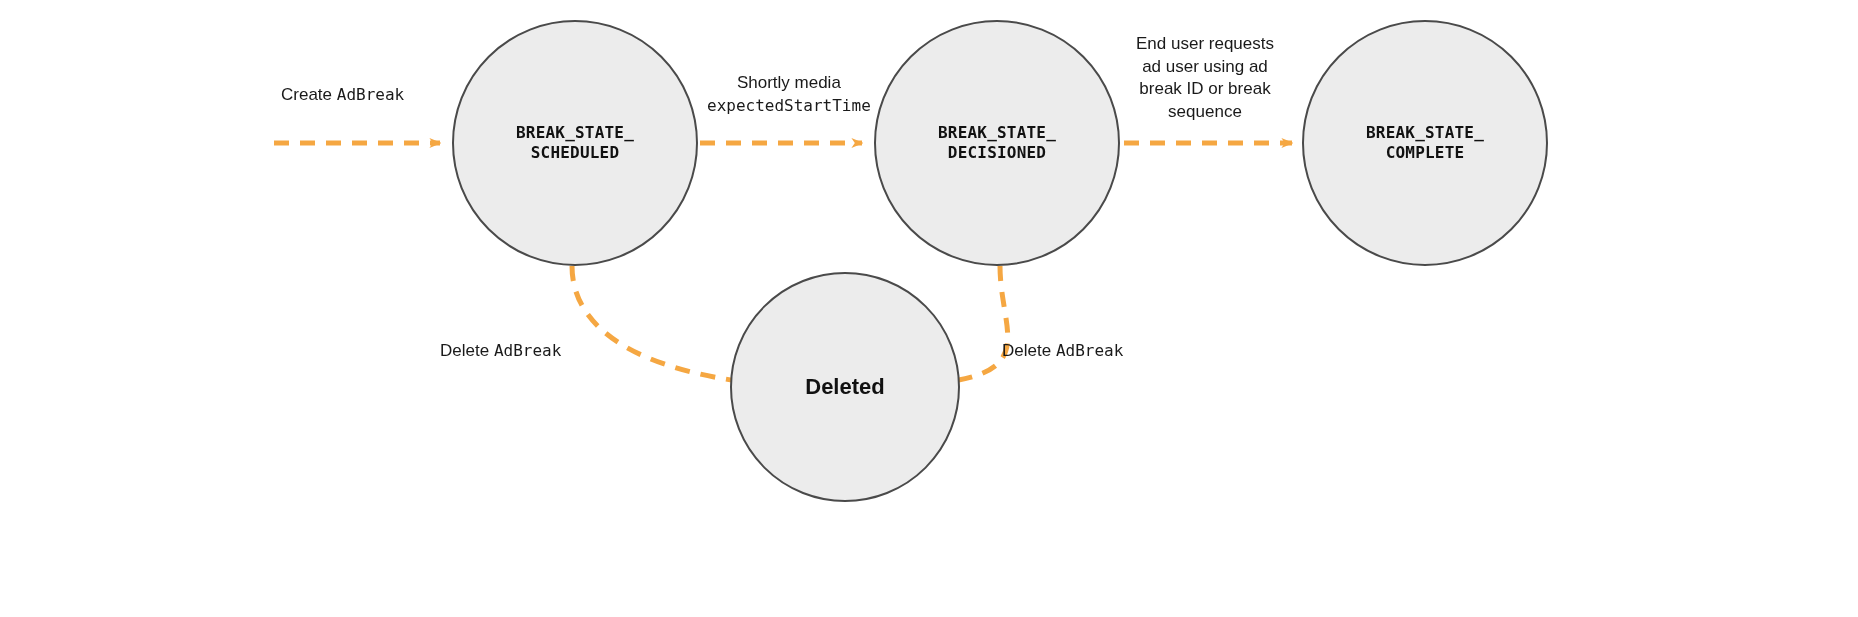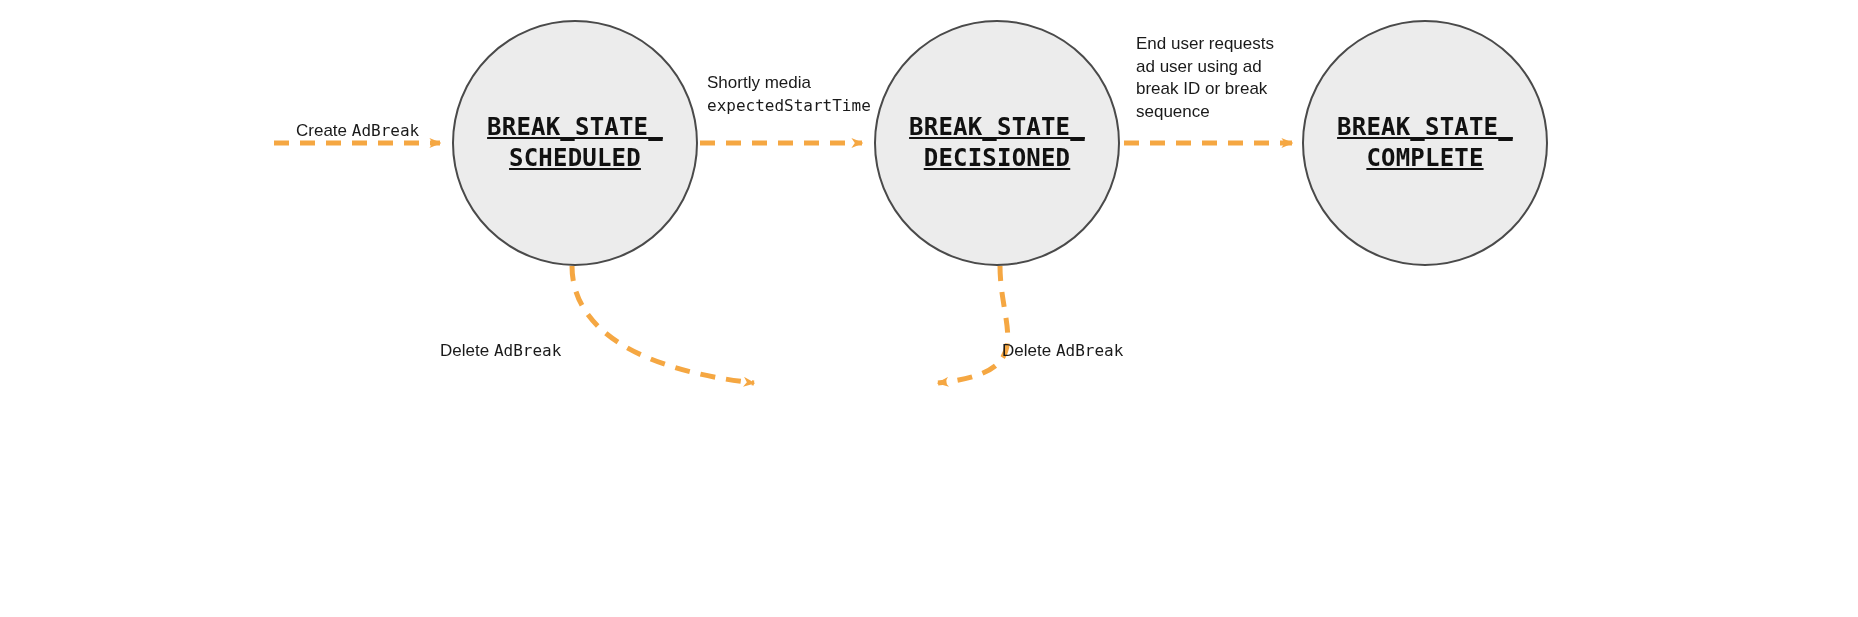--- a/index.html
+++ b/index.html
@@ -44,23 +44,22 @@
   }
   .state-label {
     color: #111111;
     line-height: 1.28;
     white-space: pre-line;
     pointer-events: none;
   }
   .state-label.mono {
     font-family: "DejaVu Sans Mono", monospace;
     font-weight: bold;
-    font-size: 24px;
+    font-size: 16px;
     letter-spacing: 0.2px;
-    text-decoration: underline;
   }
   .state-label.prop {
     font-family: "Liberation Sans", sans-serif;
     font-weight: bold;
     font-size: 22px;
   }
 
   
   #node-nonexistent  { left: 26px;   top: 20px;  width: 246px; height: 246px; }
   #node-scheduled    { left: 452px;  top: 20px;  width: 246px; height: 246px; }
@@ -71,28 +70,29 @@
   
   .edge-label {
     position: absolute;
     color: #1a1a1a;
     font-size: 17px;
     line-height: 1.33;
     white-space: nowrap;
   }
   .edge-label .prop {
     font-family: "Liberation Sans", sans-serif;
+    text-align: center;
   }
   .edge-label .mono {
     font-family: "DejaVu Sans Mono", monospace;
     font-size: 16px;
   }
   .edge-label .line { display: block; }
 
-  #label-create      { left: 296px;  top: 84px; margin-top: 36px; }
+  #label-create      { left: 281px;  top: 84px; }
   #label-shortly     { left: 707px;  top: 72px; }
   #label-enduser     { left: 1136px; top: 33px; }
   #label-delete-left { left: 440px;  top: 340px; }
   #label-delete-right{ left: 1002px; top: 340px; }
 </style>
 </head>
 <body>
 
 <div id="diagram-root">
 
@@ -124,20 +124,23 @@
   <div class="state-node" id="node-decisioned">
     <span class="state-label mono">BREAK_STATE_
 DECISIONED</span>
   </div>
 
   <div class="state-node" id="node-complete">
     <span class="state-label mono">BREAK_STATE_
 COMPLETE</span>
   </div>
 
+  <div class="state-node" id="node-deleted">
+    <span class="state-label prop">Deleted</span>
+  </div>
 
   <div class="edge-label" id="label-create">
     <span class="line">
       <span class="prop">Create </span><span class="mono">AdBreak</span>
     </span>
   </div>
 
   <div class="edge-label" id="label-shortly">
     <span class="line prop">Shortly media</span>
     <span class="line mono">expectedStartTime</span>

